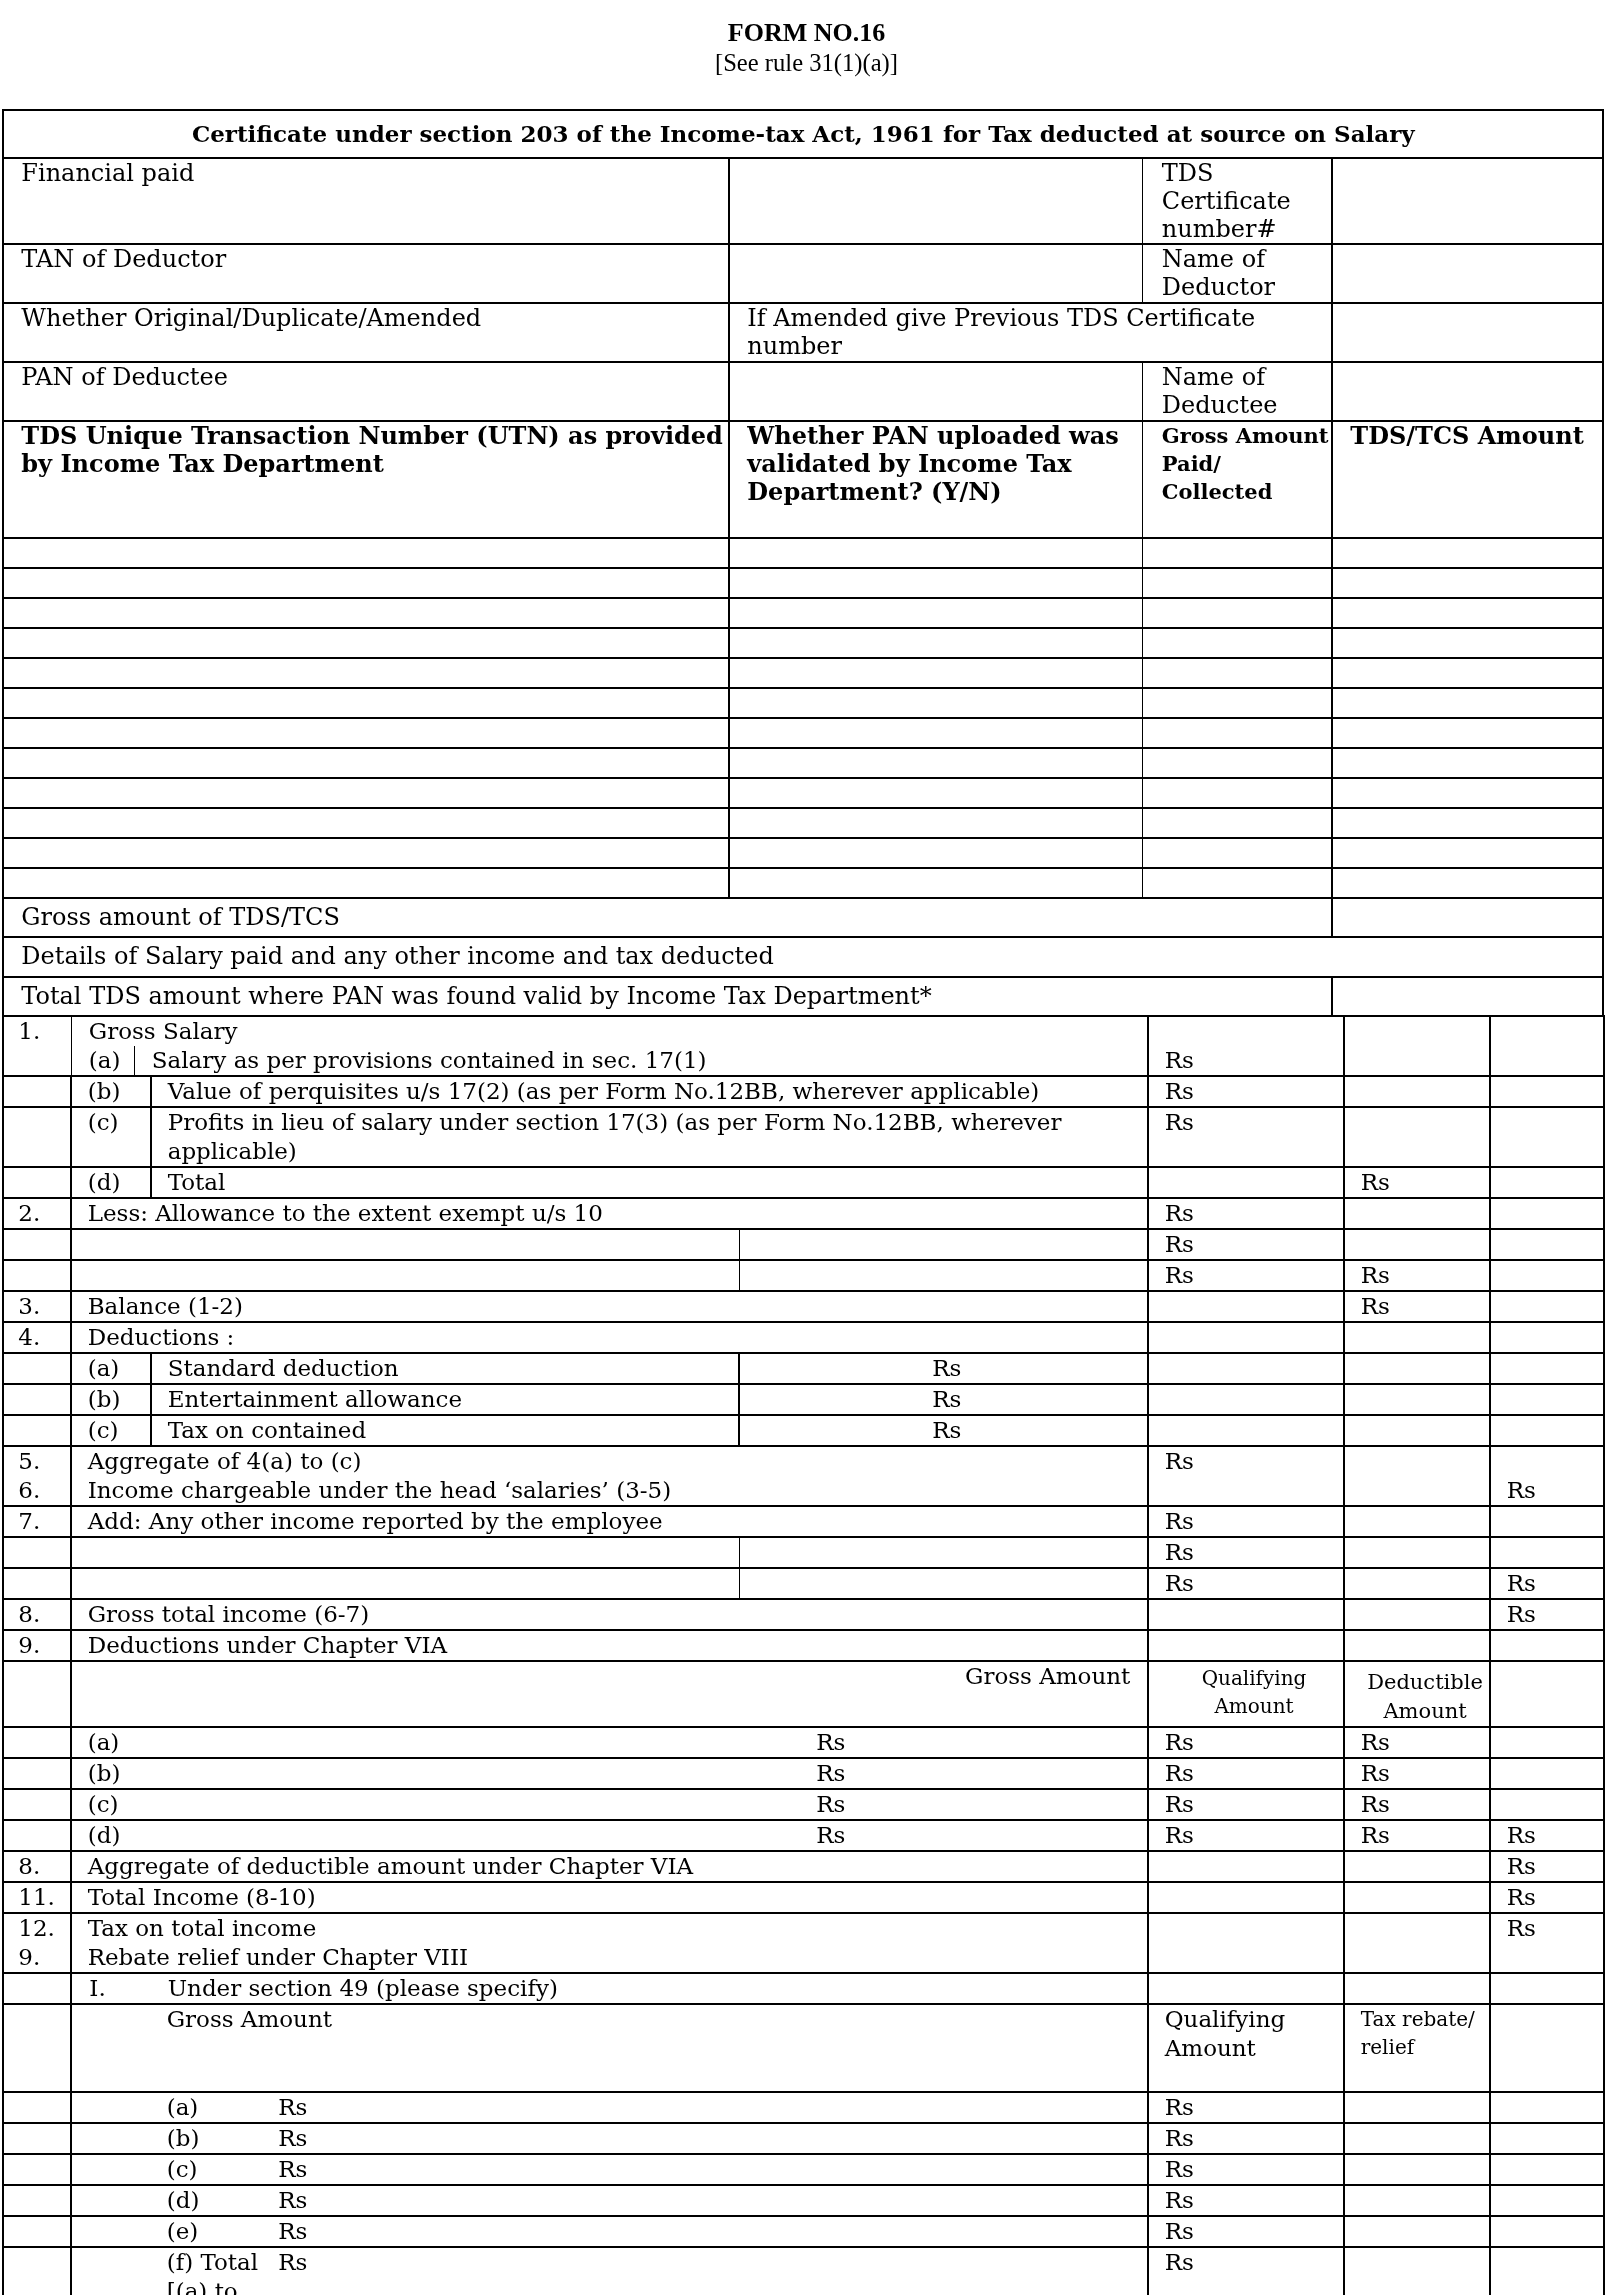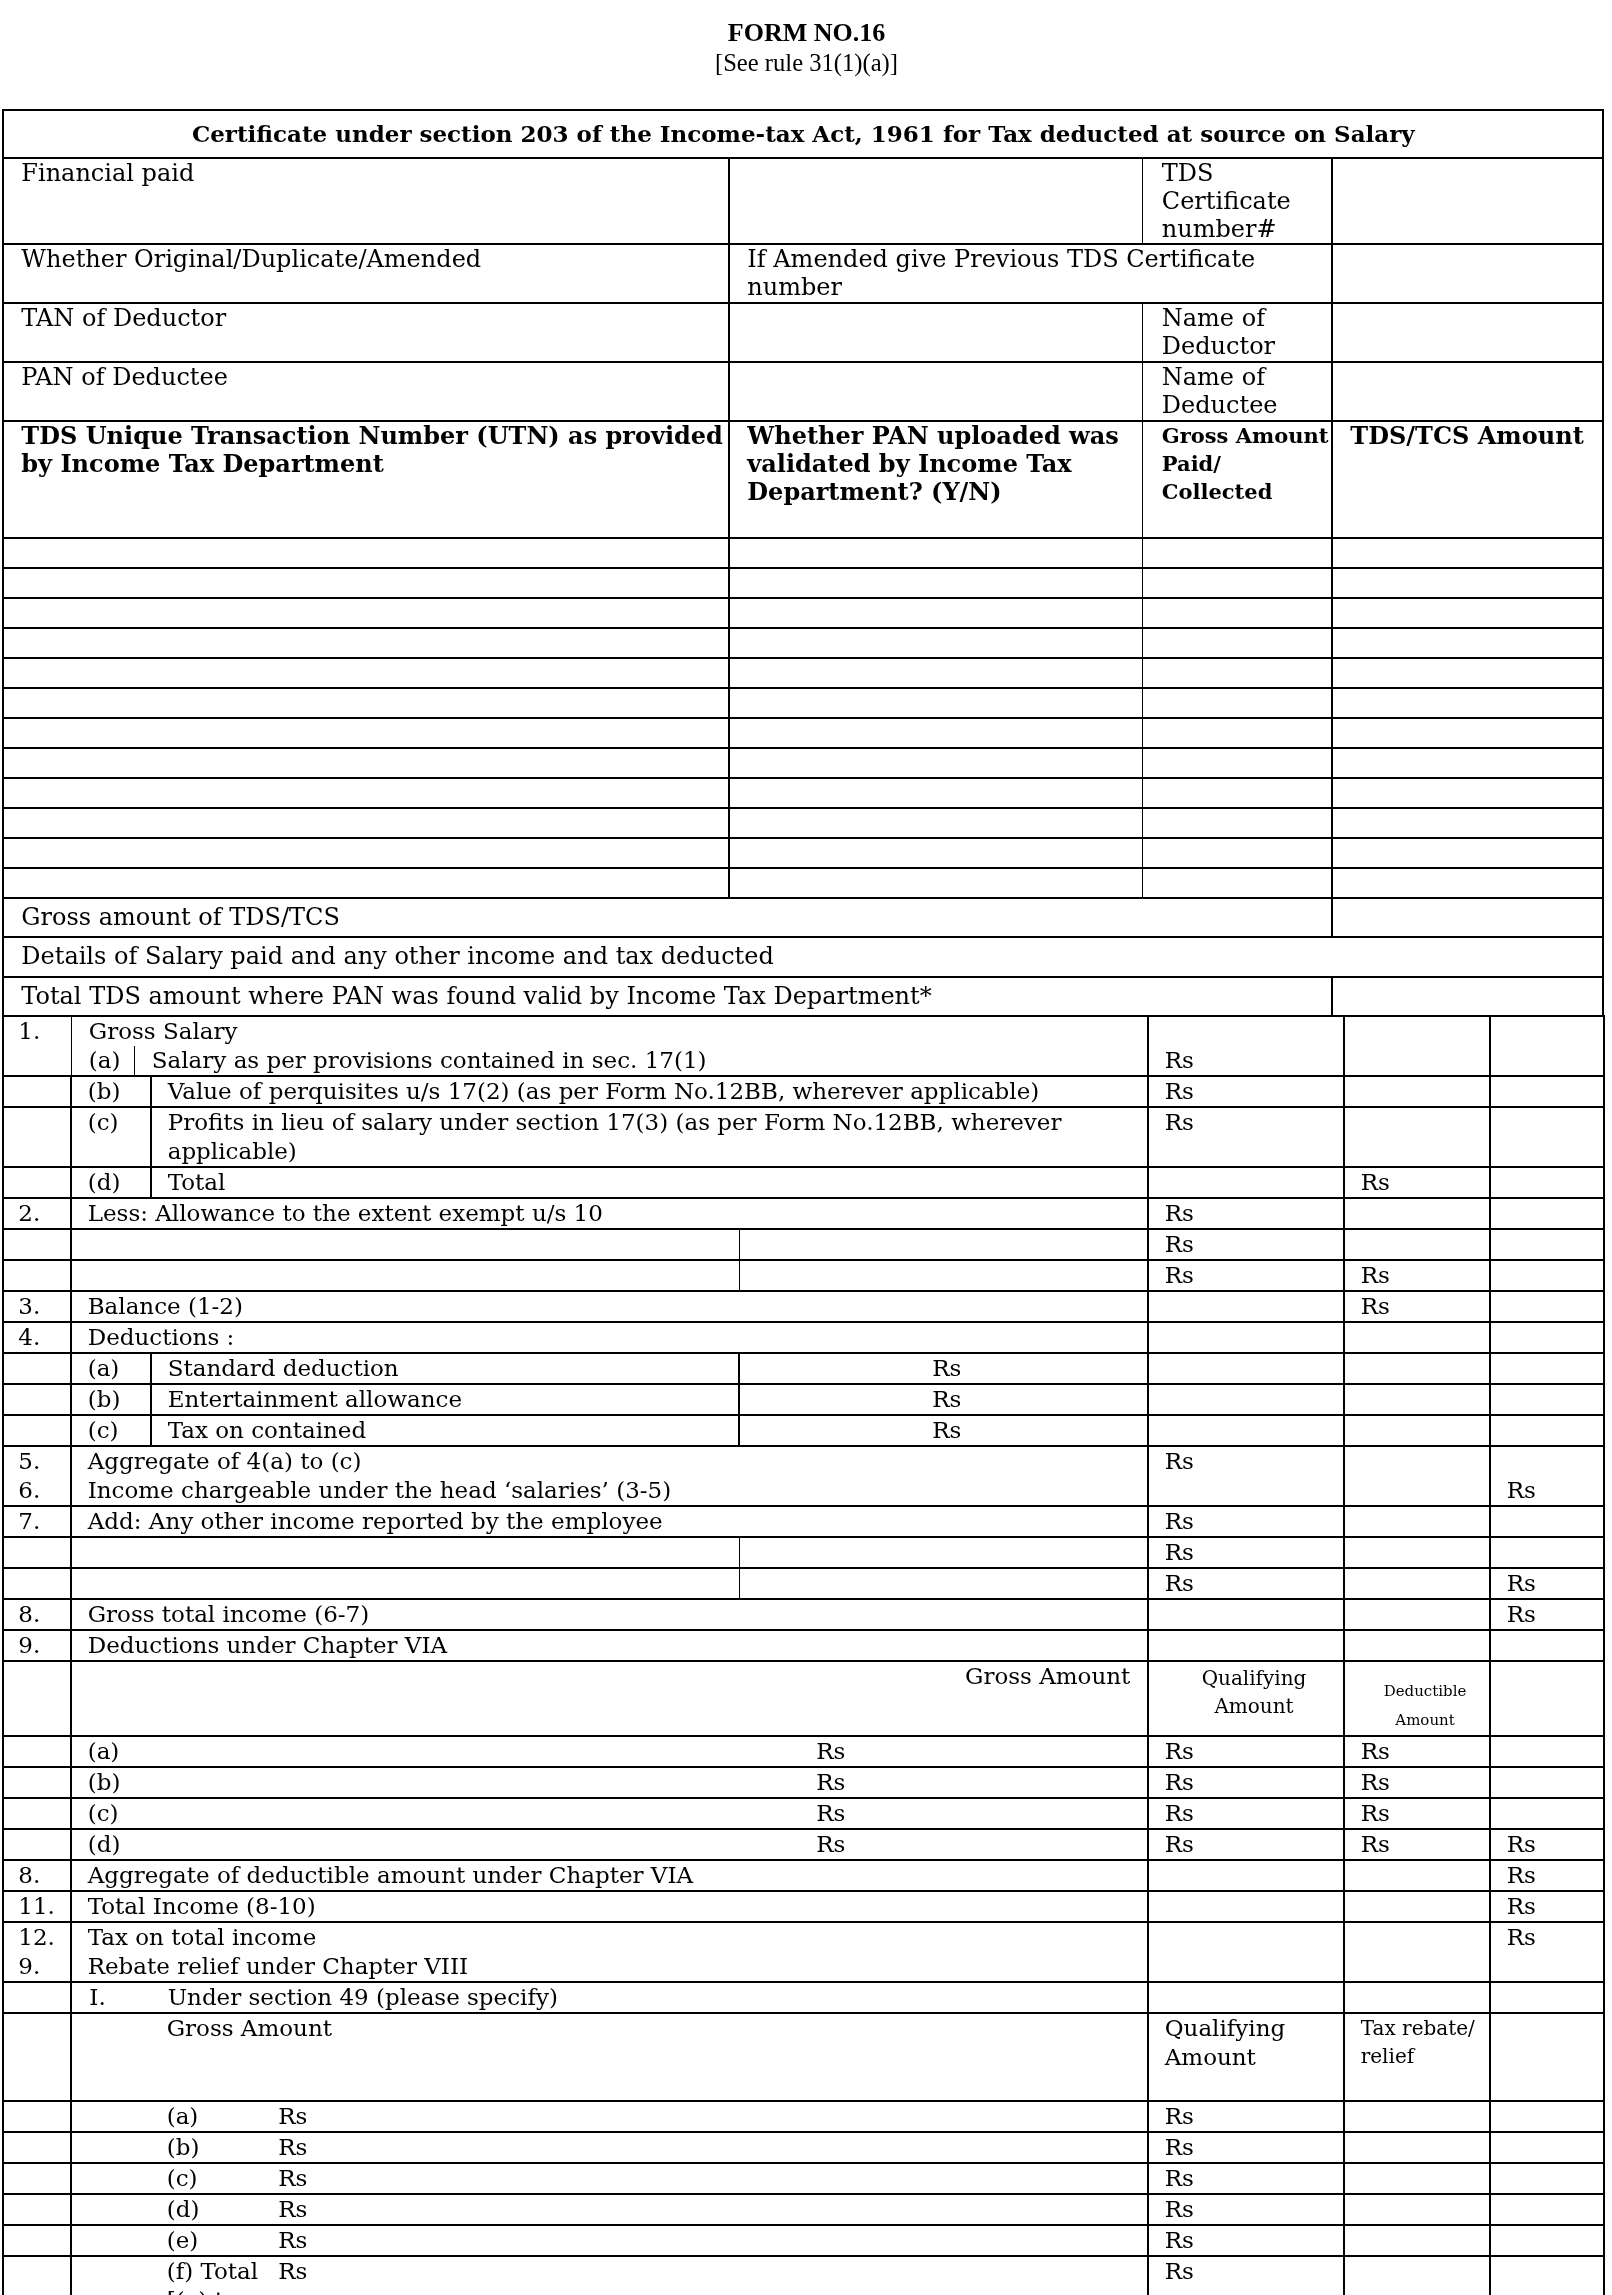--- a/index.html
+++ b/index.html
@@ -36,28 +36,28 @@
       <tr style="height:48px">
     <td colspan="4" class="b center" style="line-height:45px;font-size:23px">Certificate under section 203 of the Income-tax Act, 1961 for Tax deducted at source on Salary</td>
   </tr>
   <tr style="height:84px">
     <td>Financial paid</td>
     <td class="thin-l thin-r"></td>
     <td class="thin-l thin-r" style="padding-left:19px">TDS Certificate number#</td>
     <td></td>
   </tr>
   <tr style="height:59px">
-    <td>Whether Original/Duplicate/Amended</td>
-    <td colspan="2" class="thin-l">If Amended give Previous TDS Certificate number</td>
-    <td></td>
-  </tr>
-  <tr style="height:59px">
     <td>TAN of Deductor</td>
     <td class="thin-l thin-r"></td>
     <td class="thin-l thin-r" style="padding-left:19px">Name of Deductor</td>
+    <td></td>
+  </tr>
+  <tr style="height:59px">
+    <td>Whether Original/Duplicate/Amended</td>
+    <td colspan="2" class="thin-l">If Amended give Previous TDS Certificate number</td>
     <td></td>
   </tr>
   <tr style="height:59px">
     <td>PAN of Deductee</td>
     <td class="thin-l thin-r"></td>
     <td class="thin-l thin-r" style="padding-left:19px">Name of Deductee</td>
     <td></td>
   </tr>
   <tr style="height:117px">
     <td class="b">TDS Unique Transaction Number (UTN) as provided by Income Tax Department</td>
@@ -322,21 +322,21 @@
     <td class="num thin-r">9.</td>
     <td colspan="3">Deductions under Chapter VIA</td>
     <td class="thin-l"></td>
         <td class="thin-l"></td>
         <td class="thin-l"></td>
   </tr>
   <tr style="height:58px">
     <td class="thin-r"></td>
     <td colspan="3" style="text-align:right;padding-right:17px">Gross Amount</td>
     <td class="thin-l center small" style="padding-top:1.5px">Qualifying Amount</td>
-    <td class="thin-l center" style="font-size:15px;line-height:29px;padding-top:15px">Deductible Amount</td>
+    <td class="thin-l center" style="font-size:21px;line-height:29px;padding-top:6px">Deductible Amount</td>
     <td class="thin-l"></td>
   </tr>
   </tbody>
     <tbody id="via-rows">
       <tr>
         <td class="thin-r"></td>
         <td colspan="2" style="border-right:none">(a)</td>
         <td style="border-left:none;padding-left:77px">Rs</td>
         <td class="thin-l">Rs</td>
         <td class="thin-l">Rs</td>

